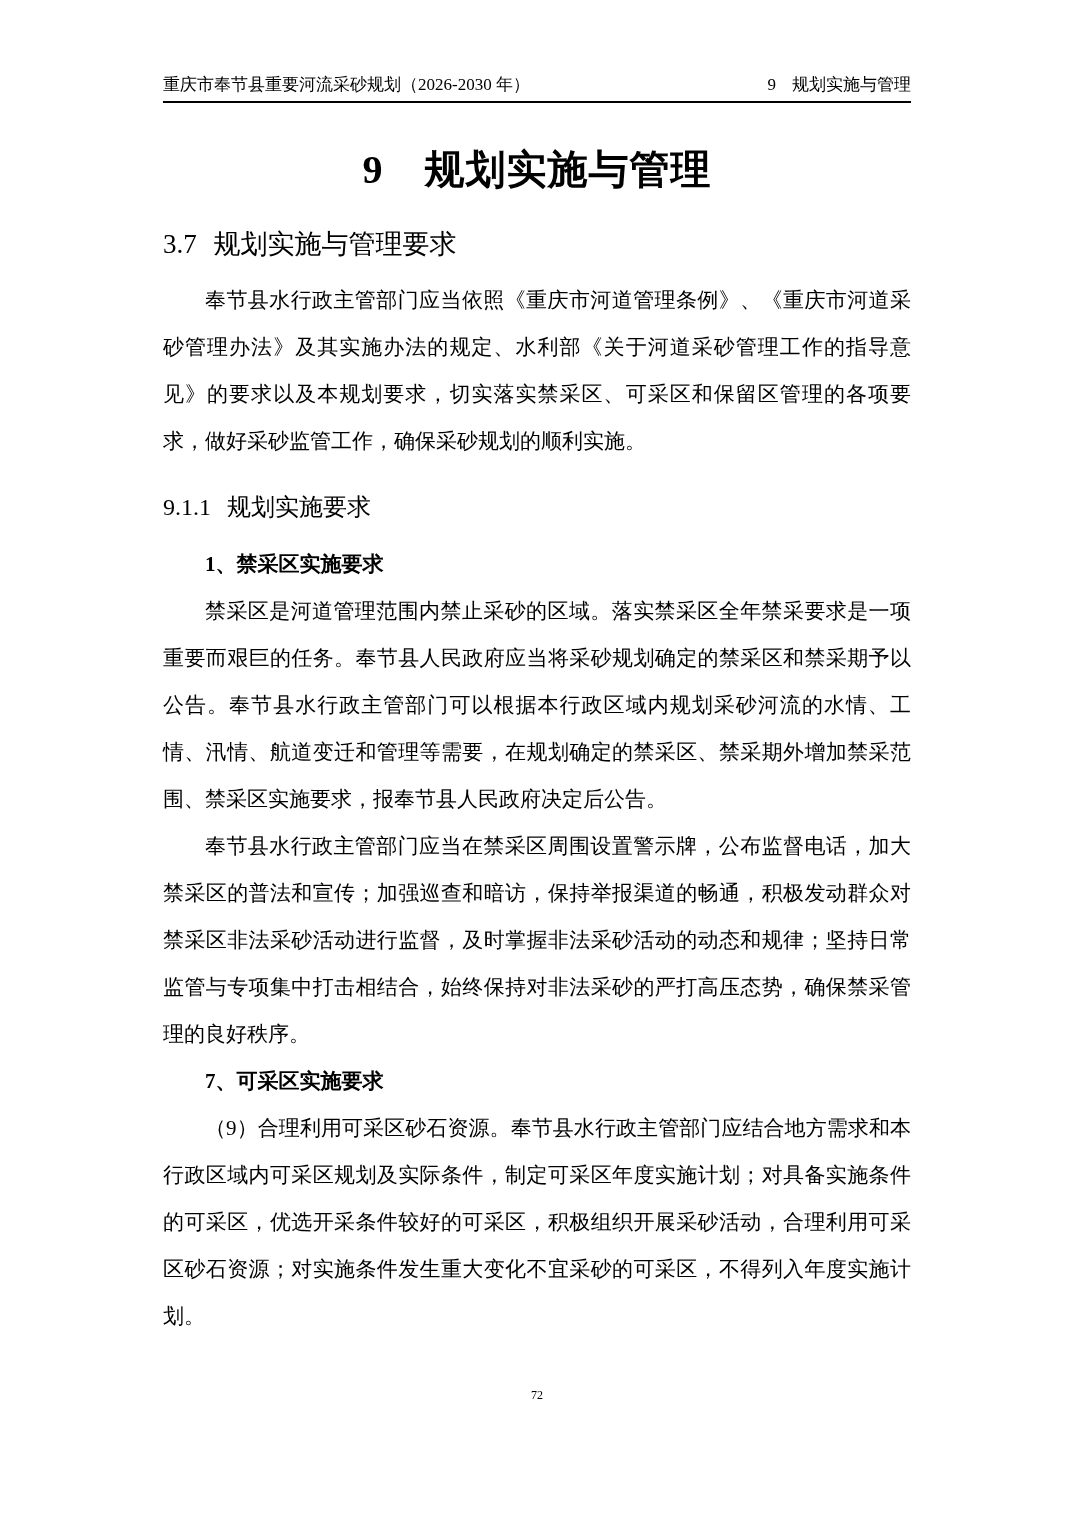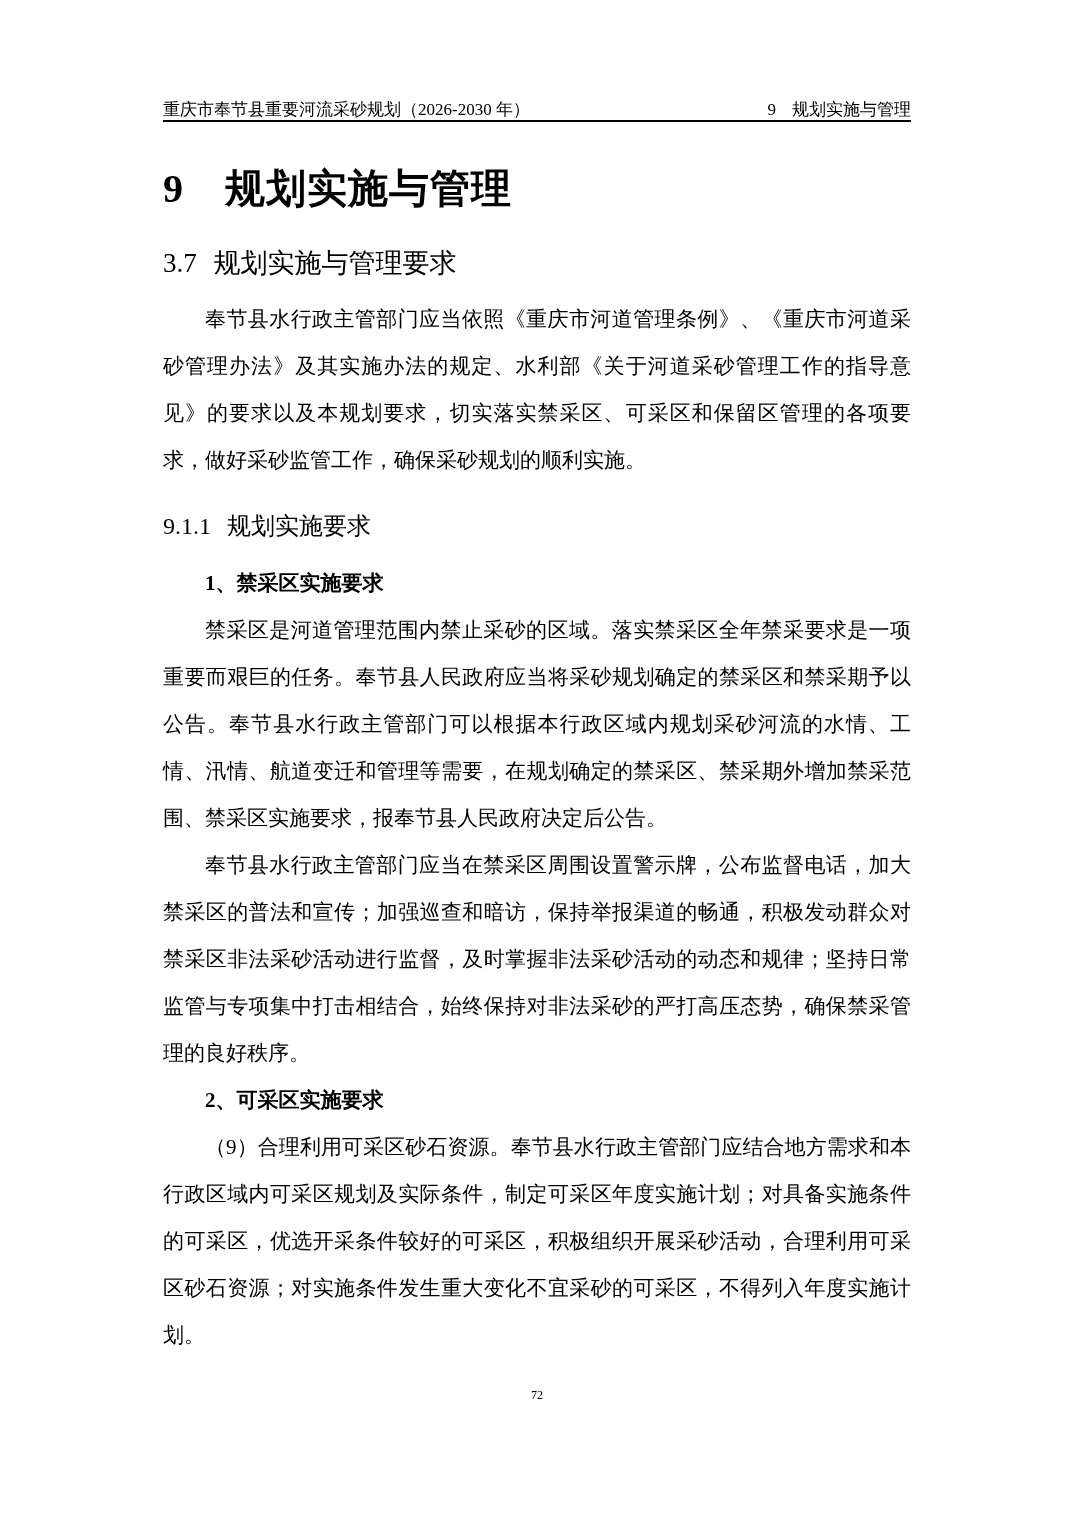--- a/index.html
+++ b/index.html
@@ -16,29 +16,28 @@
   }
   .content {
     padding: 74px 163px 0 163px;
   }
   .header {
     display: flex;
     justify-content: space-between;
     align-items: flex-end;
     font-size: 17px;
     line-height: 21px;
-    padding-bottom: 0;
+    padding-bottom: 6px;
     border-bottom: 2px solid #000000;
-    margin-top: 25px;
   }
   .header-right { display: inline-flex; }
   .header-right .hr-num { margin-right: 16px; }
   .chapter-title {
     margin-top: 42px;
-    text-align: left;
+    text-align: center;
     font-size: 40px;
     line-height: 48px;
     font-weight: bold;
     letter-spacing: 1px;
   }
   .chapter-title .num {
     font-family: "Liberation Serif", "DejaVu Serif", serif;
     margin-right: 30px;
   }
   .chapter-title .txt {
@@ -121,21 +120,21 @@
       <span class="num">9.1.1</span>
       <span class="txt">规划实施要求</span>
     </h3>
 
     <p class="sub-head">1、禁采区实施要求</p>
 
     <p class="body-para">禁采区是河道管理范围内禁止采砂的区域。落实禁采区全年禁采要求是一项重要而艰巨的任务。奉节县人民政府应当将采砂规划确定的禁采区和禁采期予以公告。奉节县水行政主管部门可以根据本行政区域内规划采砂河流的水情、工情、汛情、航道变迁和管理等需要，在规划确定的禁采区、禁采期外增加禁采范围、禁采区实施要求，报奉节县人民政府决定后公告。</p>
 
     <p class="body-para">奉节县水行政主管部门应当在禁采区周围设置警示牌，公布监督电话，加大禁采区的普法和宣传；加强巡查和暗访，保持举报渠道的畅通，积极发动群众对禁采区非法采砂活动进行监督，及时掌握非法采砂活动的动态和规律；坚持日常监管与专项集中打击相结合，始终保持对非法采砂的严打高压态势，确保禁采管理的良好秩序。</p>
 
-    <p class="sub-head sub-head-flow">2、可采区实施要求</p>
+    <p class="sub-head sub-head-flow">7、可采区实施要求</p>
 
     <p class="body-para">（9）合理利用可采区砂石资源。奉节县水行政主管部门应结合地方需求和本行政区域内可采区规划及实际条件，制定可采区年度实施计划；对具备实施条件的可采区，优选开采条件较好的可采区，积极组织开展采砂活动，合理利用可采区砂石资源；对实施条件发生重大变化不宜采砂的可采区，不得列入年度实施计划。</p>
 
   </div>
 
   <div class="footer">
     <span>72</span>
   </div>
 </div>
 

